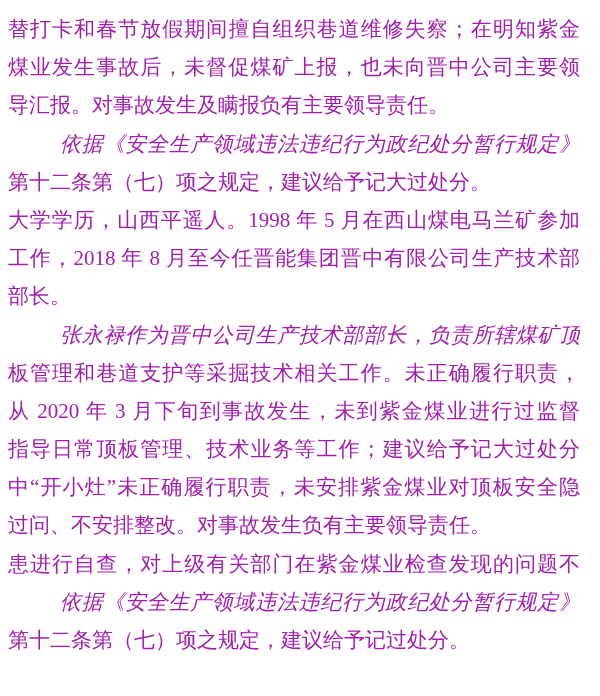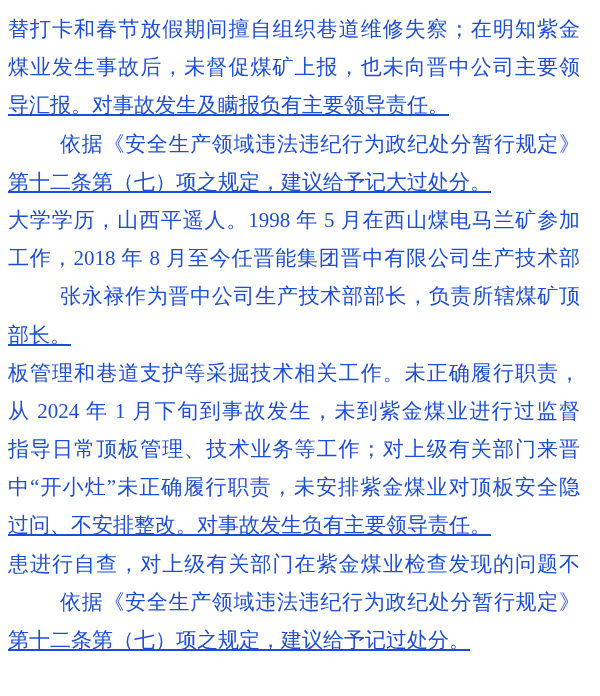--- a/index.html
+++ b/index.html
@@ -10,57 +10,57 @@
     overflow: hidden;
   }
   .doc {
     width: 600px;
     height: 696px;
     background: #ffffff;
     padding: 10px 20px 0 8px;
     overflow: hidden;
     font-family: "Liberation Serif", "DejaVu Serif", serif;
     font-size: 21px;
-    color: #1d4ed8;
+    color: #a21caf;
   }
   .line {
     height: 38.2px;
     line-height: 38.2px;
     text-align: justify;
     text-align-last: justify;
     overflow: hidden;
   }
   .line.short {
     text-align: center;
     text-align-last: left;
-    text-decoration: underline;
   }
   .line.indent {
     text-indent: 52px;
+    font-style: italic;
   }
   .num {
     font-family: "Liberation Sans", "DejaVu Sans", sans-serif;
     font-weight: 700;
     margin-right: 6px;
   }
 </style>
 </head>
 <body>
 
 <main class="doc">
   <div class="line">替打卡和春节放假期间擅自组织巷道维修失察；在明知紫金</div>
   <div class="line">煤业发生事故后，未督促煤矿上报，也未向晋中公司主要领</div>
   <div class="line short">导汇报。对事故发生及瞒报负有主要领导责任。</div>
   <div class="line indent">依据《安全生产领域违法违纪行为政纪处分暂行规定》</div>
   <div class="line short">第十二条第（七）项之规定，建议给予记大过处分。</div>
   <div class="line">大学学历，山西平遥人。1998 年 5 月在西山煤电马兰矿参加</div>
   <div class="line">工作，2018 年 8 月至今任晋能集团晋中有限公司生产技术部</div>
+  <div class="line short">部长。</div>
   <div class="line indent">张永禄作为晋中公司生产技术部部长，负责所辖煤矿顶</div>
-  <div class="line short">部长。</div>
   <div class="line">板管理和巷道支护等采掘技术相关工作。未正确履行职责，</div>
-  <div class="line">从 2024 年 1 月下旬到事故发生，未到紫金煤业进行过监督</div>
-  <div class="line">指导日常顶板管理、技术业务等工作；对上级有关部门来晋</div>
+  <div class="line">从 2020 年 3 月下旬到事故发生，未到紫金煤业进行过监督</div>
+  <div class="line">指导日常顶板管理、技术业务等工作；建议给予记大过处分</div>
   <div class="line">中“开小灶”未正确履行职责，未安排紫金煤业对顶板安全隐</div>
   <div class="line short">过问、不安排整改。对事故发生负有主要领导责任。</div>
   <div class="line">患进行自查，对上级有关部门在紫金煤业检查发现的问题不</div>
   <div class="line indent">依据《安全生产领域违法违纪行为政纪处分暂行规定》</div>
   <div class="line short">第十二条第（七）项之规定，建议给予记过处分。</div>
 </main>
 
 </body></html>

